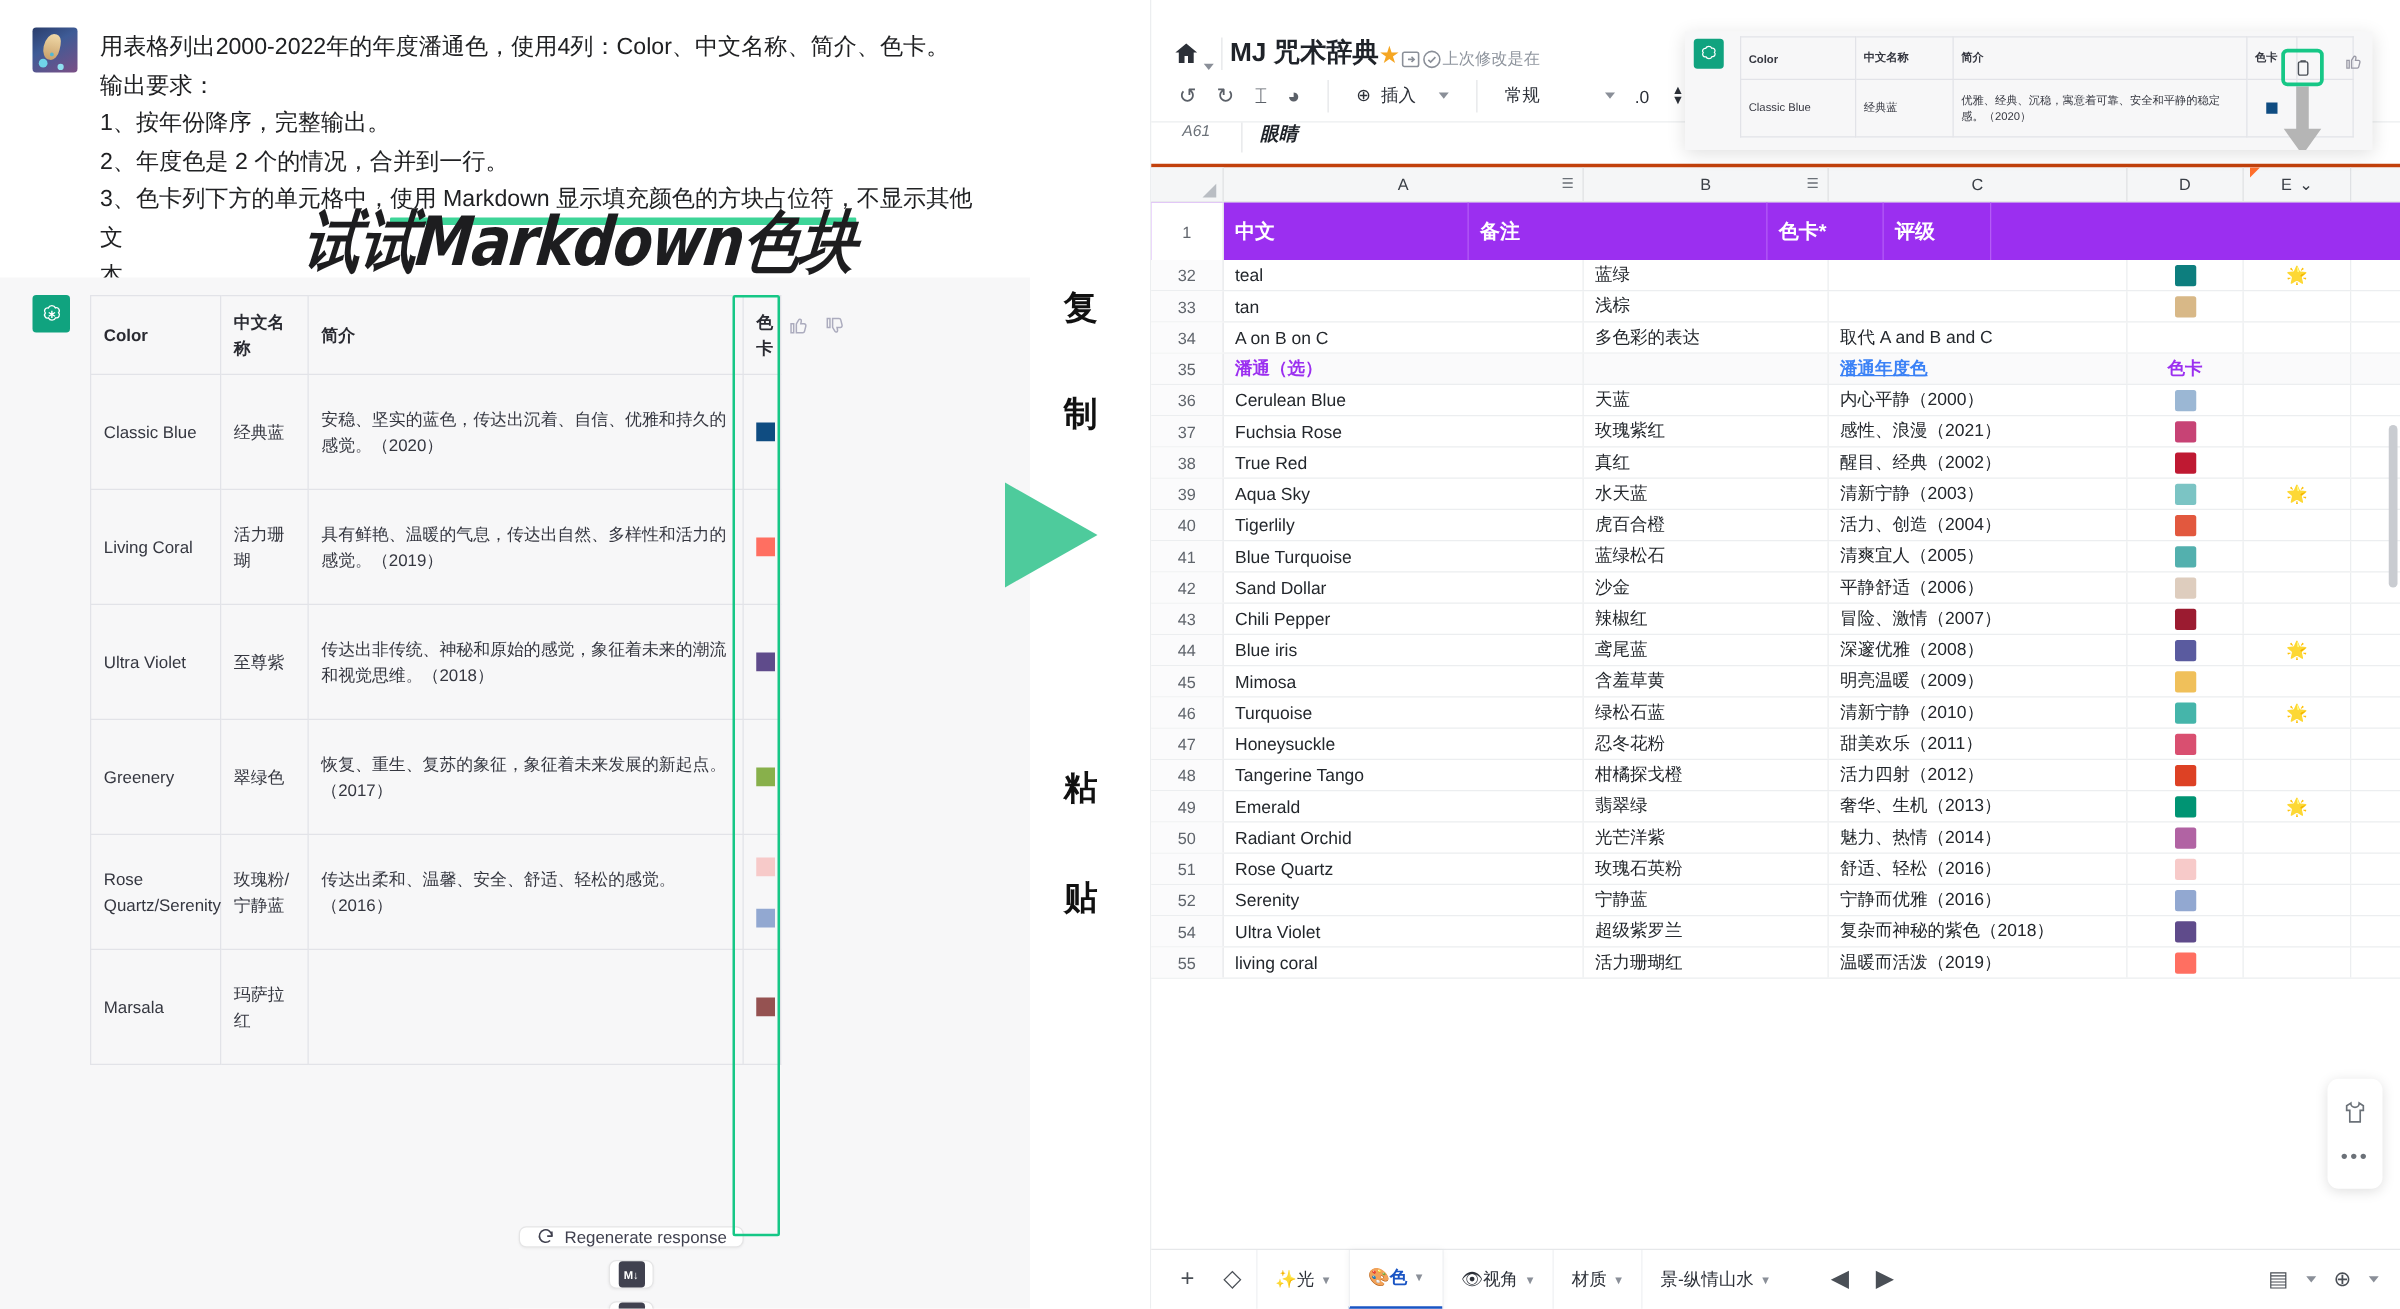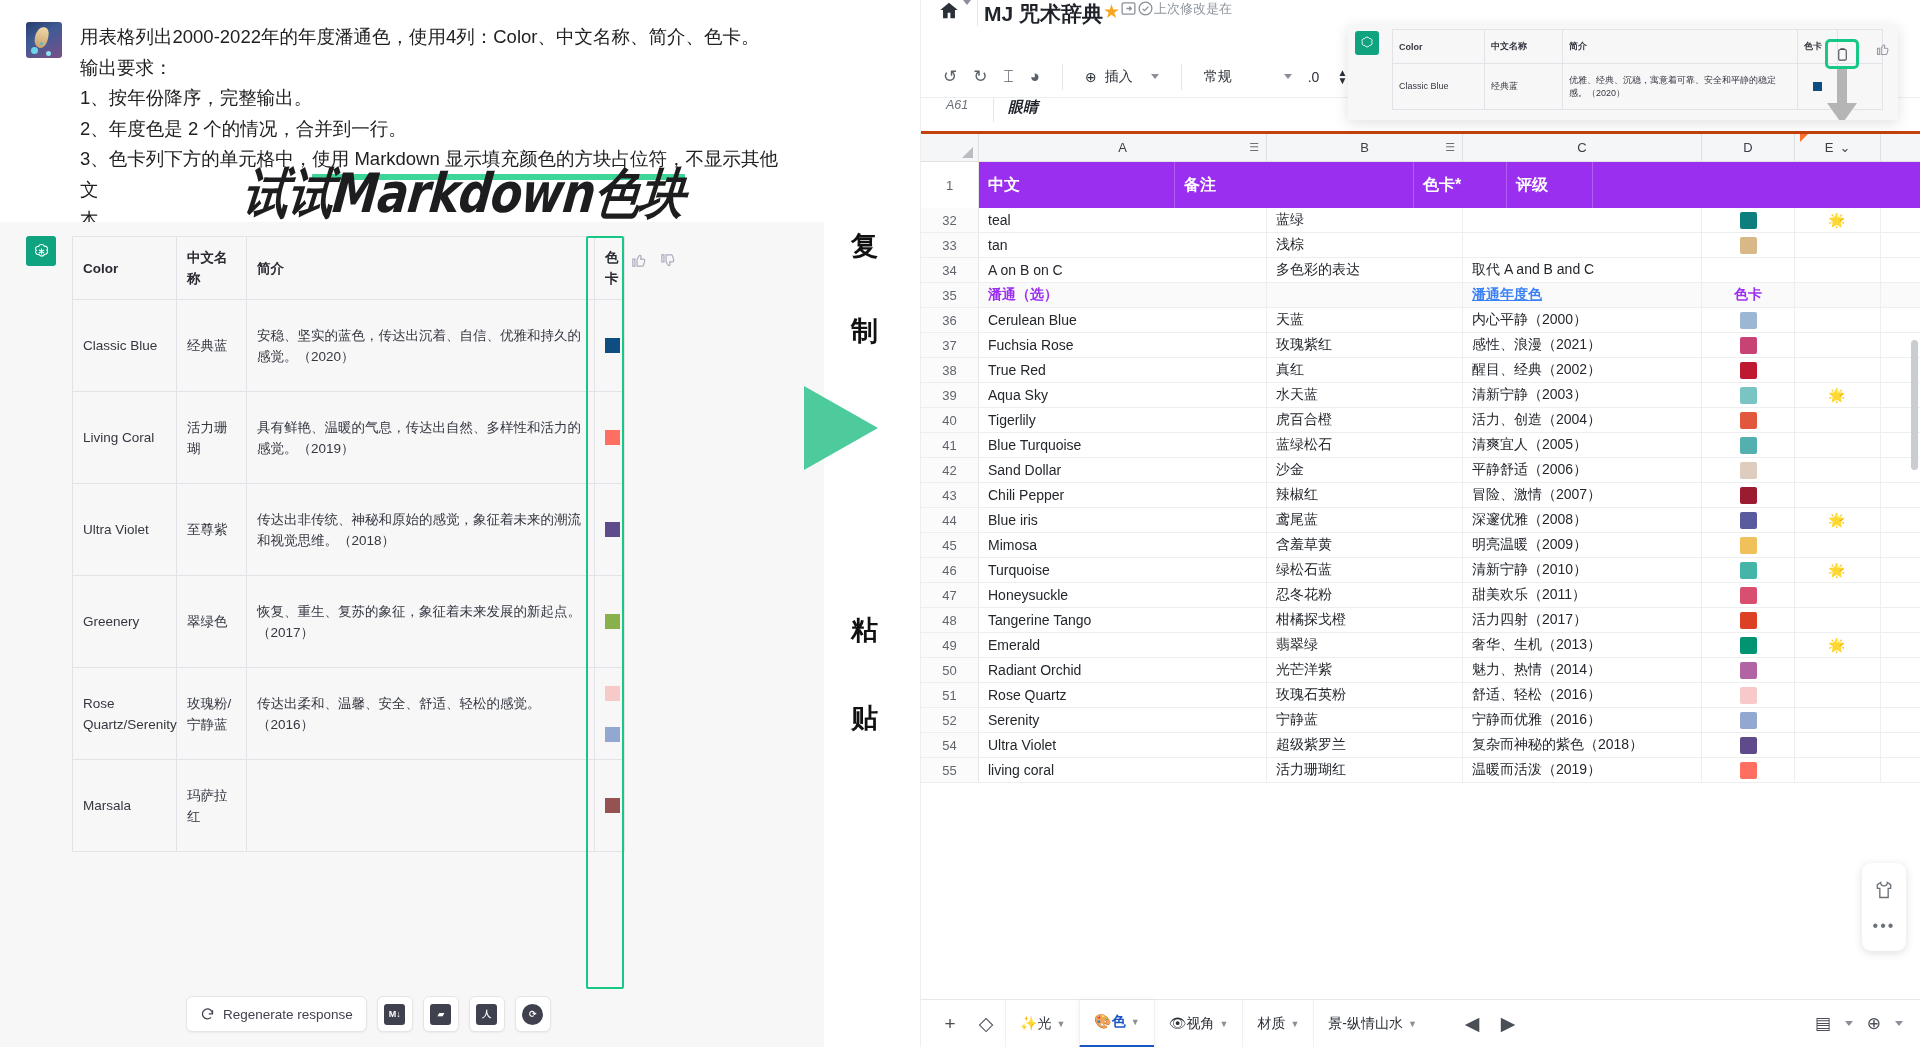--- a/index.html
+++ b/index.html
@@ -76,21 +76,21 @@
   .fb-icons svg { width: 17px; height: 17px; }
 
   .yes-mark {
     position: absolute; left: 492px; top: 762px; font-size: 44px; font-weight: 700;
     font-style: italic; color: #1d1d1f; font-family: "DejaVu Sans", sans-serif;
     letter-spacing: 1px; transform: skewX(-8deg);
   }
 
   .regen-bar {
     position: absolute; left: 0; bottom: 0; width: 824px; height: 66px;
-    background: #f7f7f8; display: flex; align-items: center; padding-left: 186px; gap: 10px;
+    background: #f7f7f8; display: flex; align-items: center; padding-left: 186px; gap: 10px; flex-direction: column;
   }
   .regen-btn {
     display: flex; align-items: center; gap: 8px; background: #fff; border: 1px solid #e5e5e6;
     border-radius: 6px; height: 36px; padding: 0 13px; font-size: 13.5px; color: #40414f;
     box-shadow: 0 1px 2px rgba(0,0,0,.05);
   }
   .sq-btn {
     width: 36px; height: 36px; background: #fff; border: 1px solid #e5e5e6; border-radius: 6px;
     display: flex; align-items: center; justify-content: center; box-shadow: 0 1px 2px rgba(0,0,0,.05);
   }
@@ -105,21 +105,21 @@
   }
   .w-fu  { top: 228px; }
   .w-zhi { top: 313px; }
   .w-zhan{ top: 612px; }
   .w-tie { top: 700px; }
   .arrow-green { position: absolute; left: -24px; top: 368px; width: 148px; height: 120px; }
 
   
   .sheet { position: absolute; left: 920px; top: 0; width: 1000px; height: 1047px; background: #fff;
            border-left: 1px solid #eceef0; }
-  .sheet-top { height: 56px; display: flex; align-items: flex-start; padding-left: 16px; }
+  .sheet-top { height: 56px; display: flex; align-items: flex-end; padding-left: 16px; }
   .home-ico { width: 26px; height: 24px; position: relative; }
   .caret { width: 0; height: 0; border-left: 4px solid transparent; border-right: 4px solid transparent;
            border-top: 5px solid #8a8f98; }
   .vdiv { width: 1px; height: 26px; background: #e3e5e8; margin: 0 6px; }
   .doc-title { font-size: 21px; font-weight: 700; color: #1f2329; white-space: nowrap; }
   .star { color: #f5a623; font-size: 19px; }
   .mini-ico { color: #8a8f98; display: flex; align-items: center; }
   .mod-text { font-size: 13px; color: #8f959e; white-space: nowrap; }
 
   .toolbar { height: 42px; display: flex; align-items: center; gap: 16px; padding-left: 22px;
@@ -591,21 +591,21 @@
           <div class="gr-c cw-c">甜美欢乐（2011）</div>
           <div class="gr-c cw-d">
             <span class="chip" style="background: rgb(217, 79, 112);"></span>
           </div>
           <div class="gr-c cw-e spark"></div>
         </div>
         <div class="grid-row">
           <div class="gr-num">48</div>
           <div class="gr-c cw-a">Tangerine Tango</div>
           <div class="gr-c cw-b">柑橘探戈橙</div>
-          <div class="gr-c cw-c">活力四射（2017）</div>
+          <div class="gr-c cw-c">活力四射（2012）</div>
           <div class="gr-c cw-d">
             <span class="chip" style="background: rgb(221, 65, 36);"></span>
           </div>
           <div class="gr-c cw-e spark"></div>
         </div>
         <div class="grid-row">
           <div class="gr-num">49</div>
           <div class="gr-c cw-a">Emerald</div>
           <div class="gr-c cw-b">翡翠绿</div>
           <div class="gr-c cw-c">奢华、生机（2013）</div>

